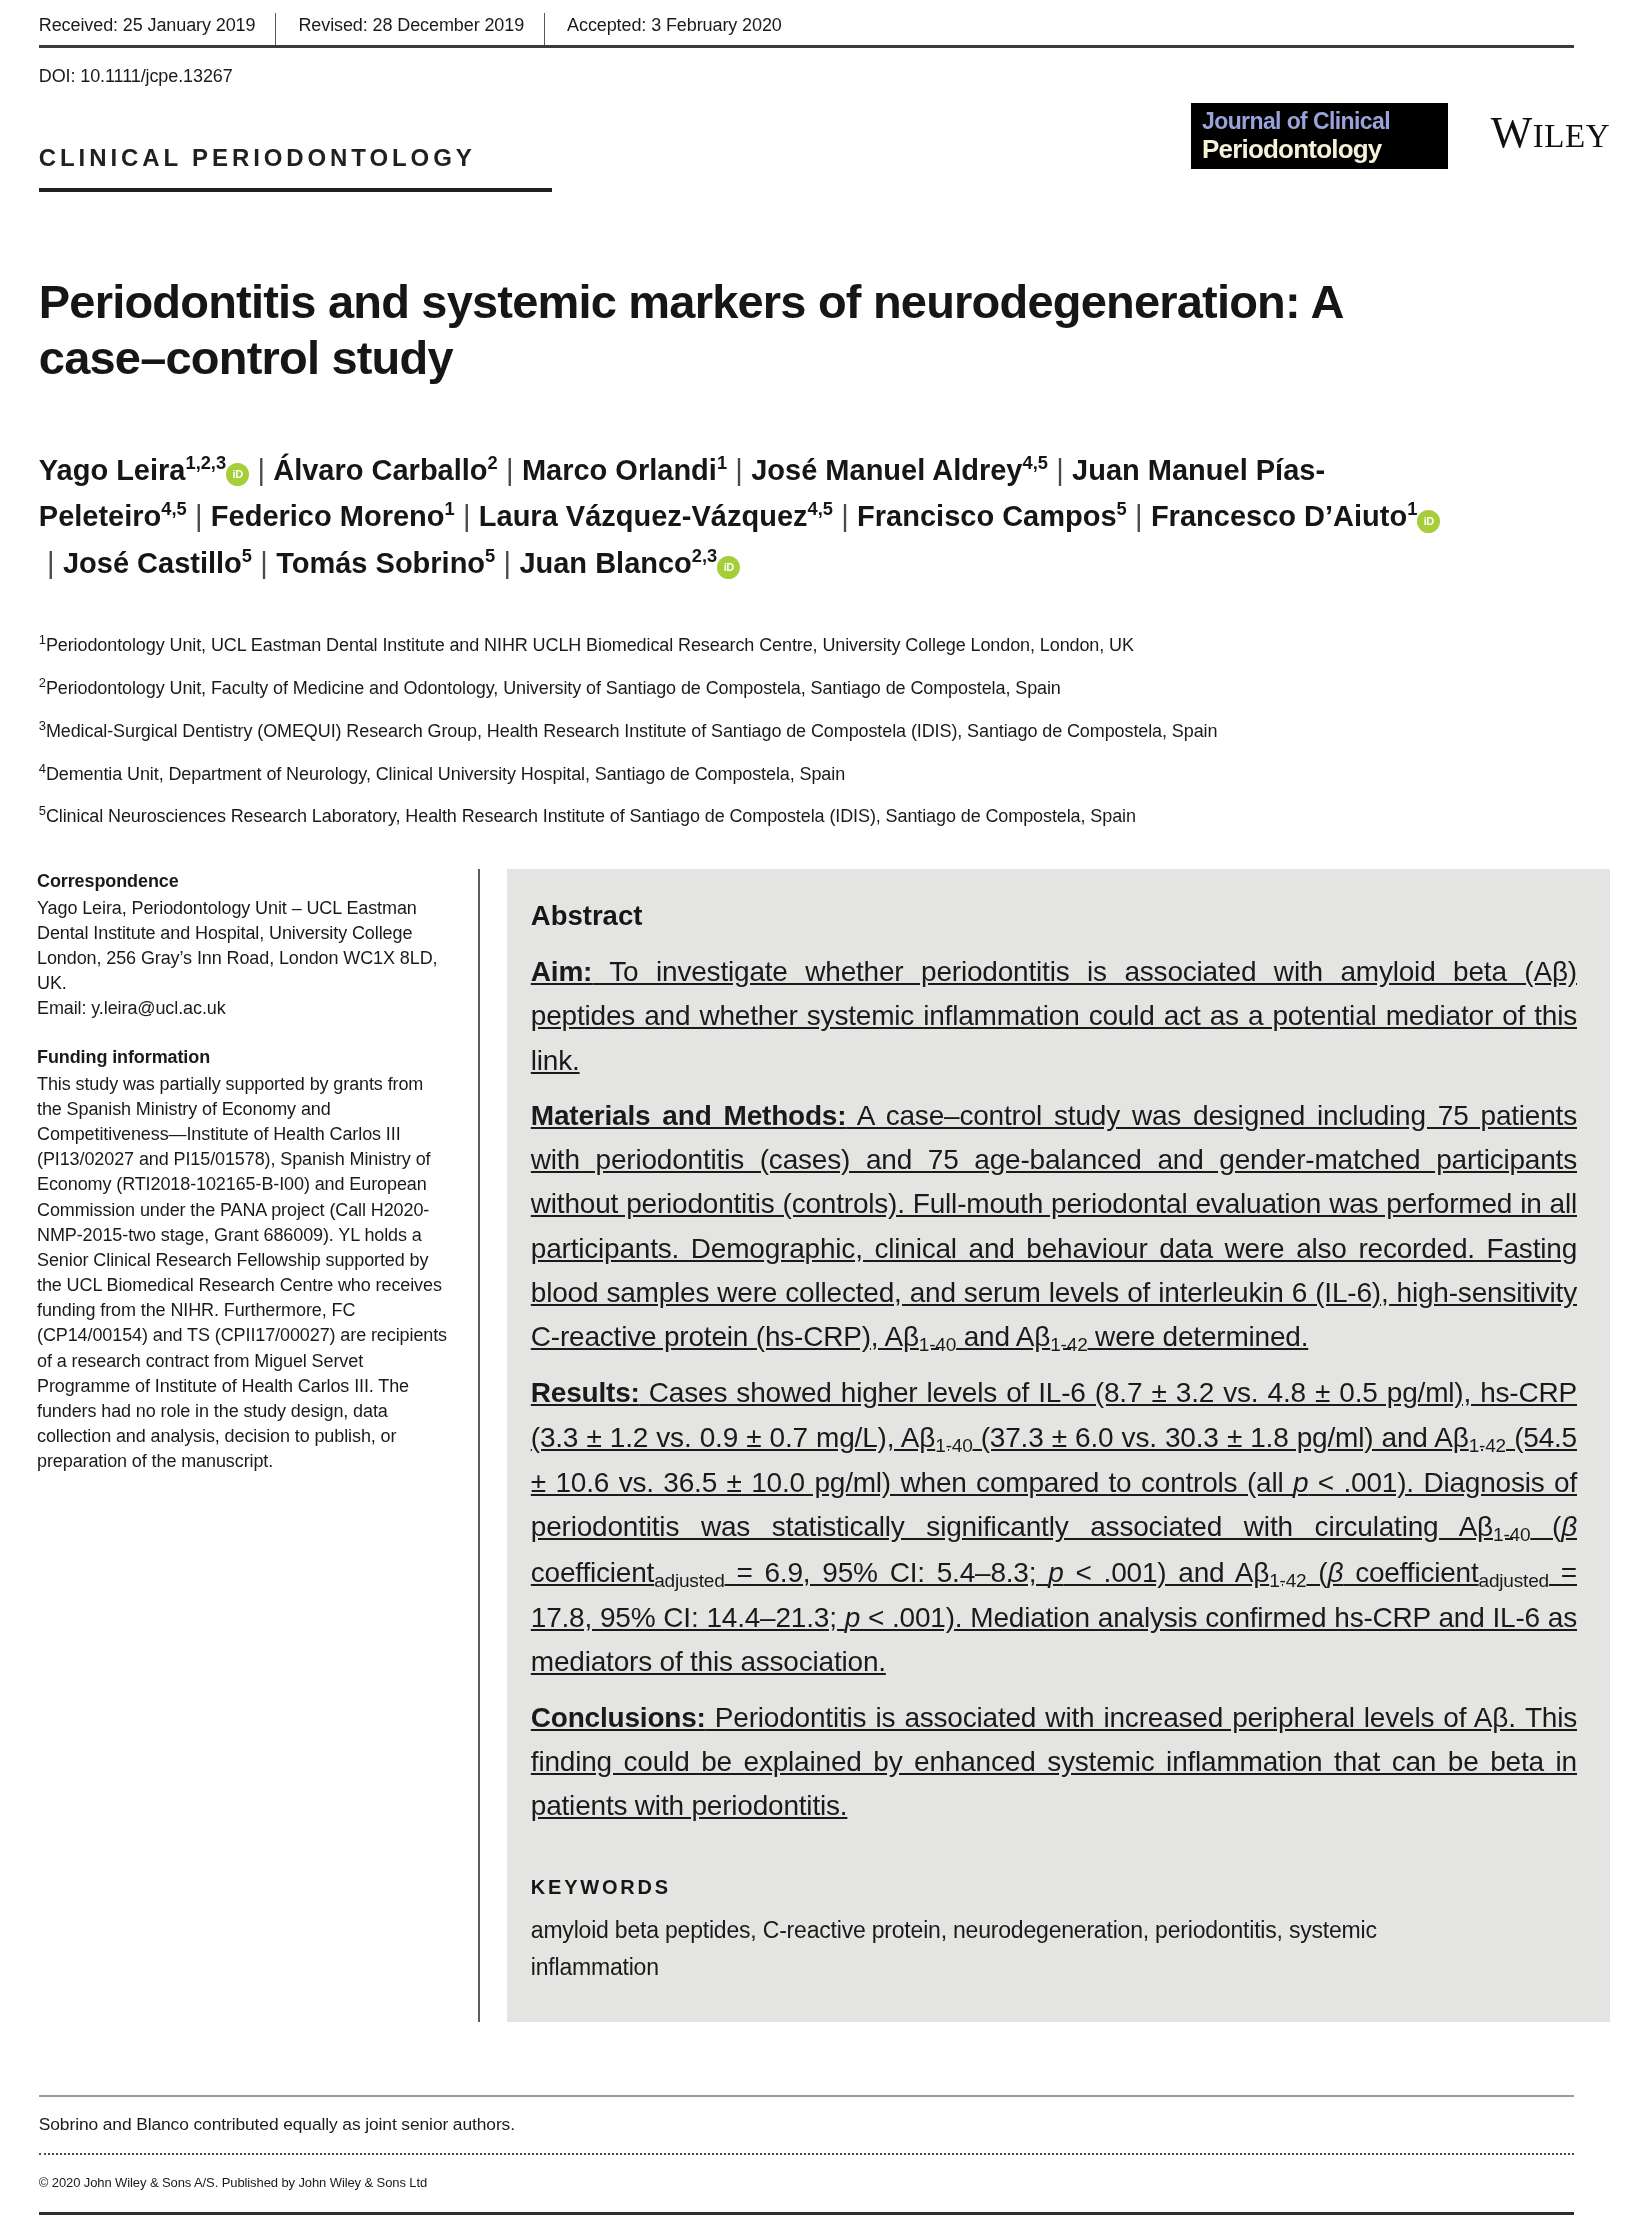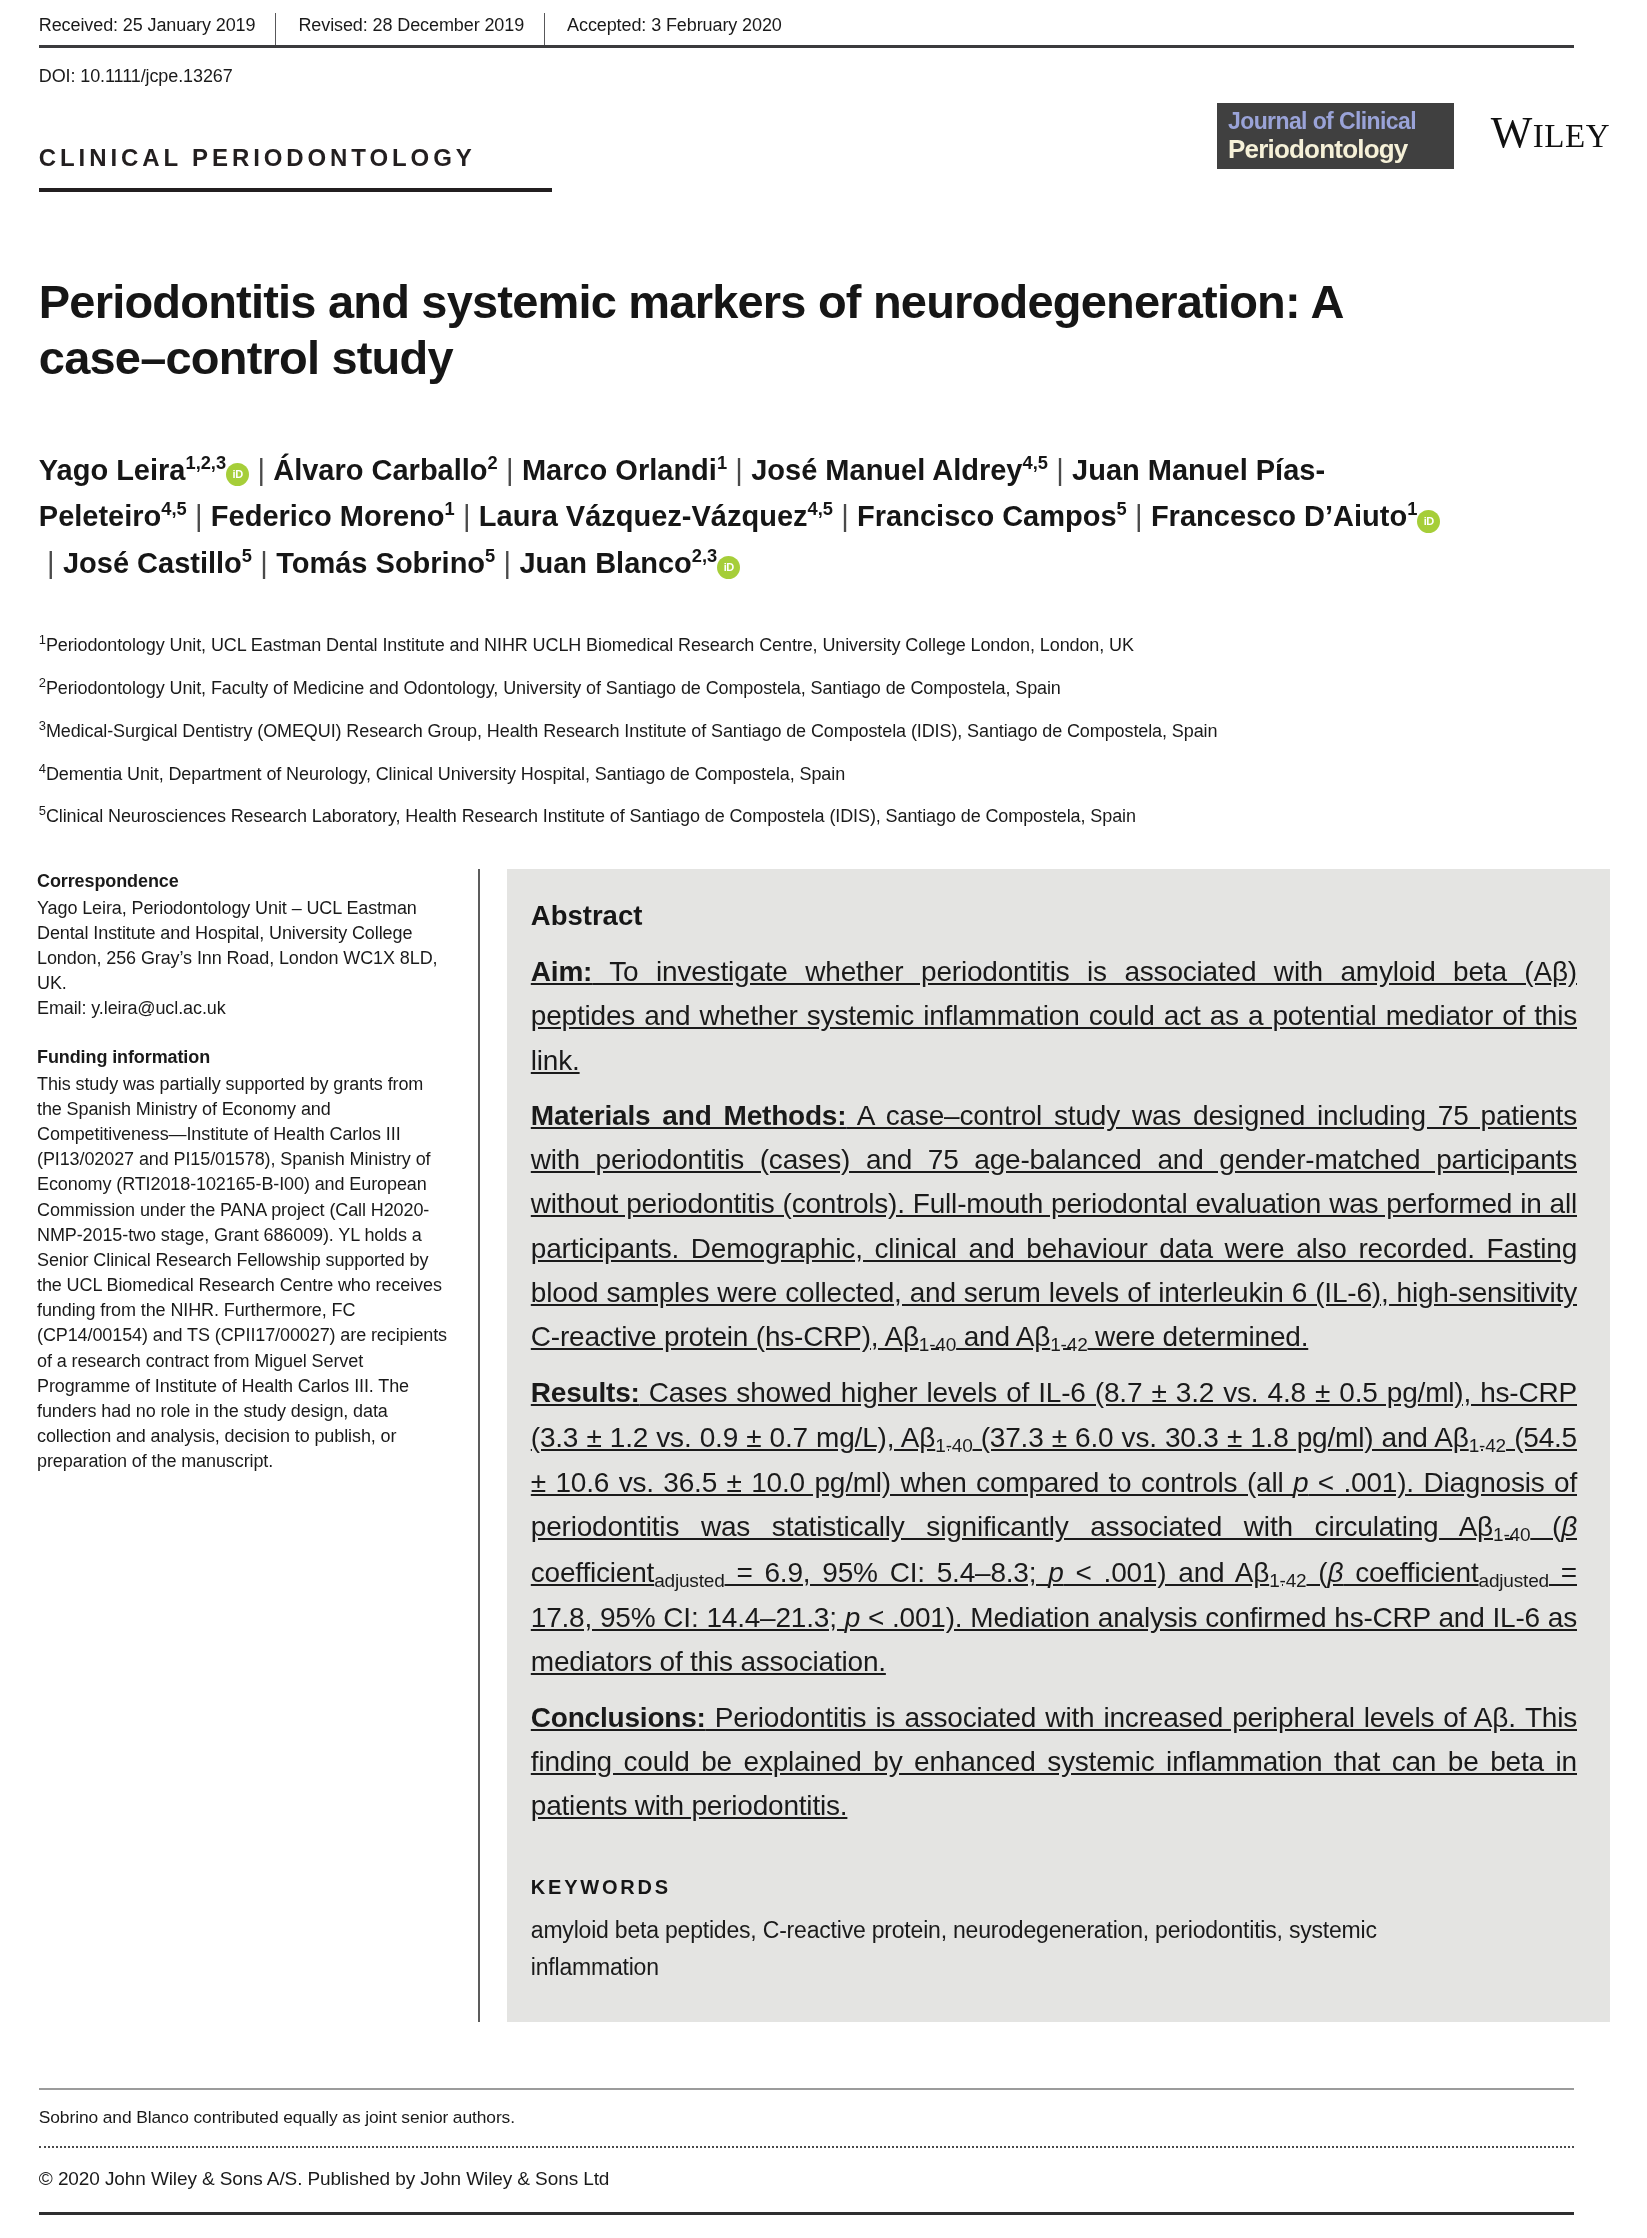--- a/index.html
+++ b/index.html
@@ -71,25 +71,25 @@
   .journal-underline {
     position: absolute;
     left: 1.8px;
     top: 50px;
     width: 513px;
     height: 4.1px;
     background: #231f20;
   }
   .brandbox {
     position: absolute;
-    right: 156px;
+    right: 162px;
     top: -35px;
-    width: 237px;
+    width: 257px;
     height: 66px;
-    background: #404040;
+    background: #000000;
     overflow: hidden;
   }
   .brand-l1 {
     color: #9aa3d8;
     font-size: 23px;
     font-weight: 600;
     letter-spacing: -0.6px;
     line-height: 1;
     padding: 6.4px 0 0 11px;
   }
@@ -264,21 +264,21 @@
     font-size: 17.4px;
     padding: 16.5px 0 18.4px 1.8px;
     letter-spacing: -0.1px;
   }
   .fline-dotted {
     border-top: 2.4px dotted #4a4a4a;
     width: 1535px;
     margin-left: 1.8px;
   }
   .copyright {
-    font-size: 19px;
+    font-size: 13px;
     padding: 20px 0 22px 1.8px;
     letter-spacing: -0.1px;
   }
   .fline-dark {
     height: 3.1px;
     background: #2e2e30;
     width: 1535px;
     margin-left: 1.8px;
   }
   .footer-bottom {

